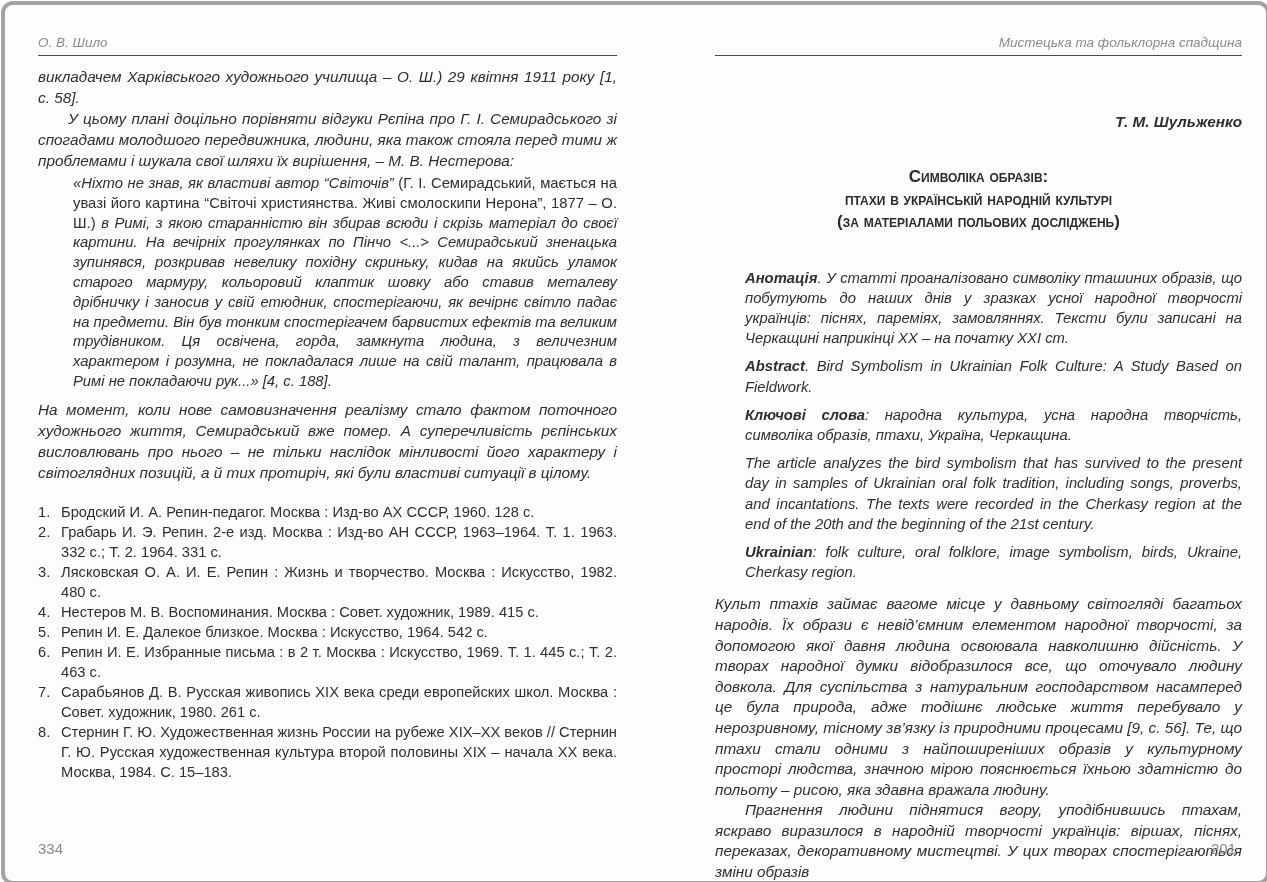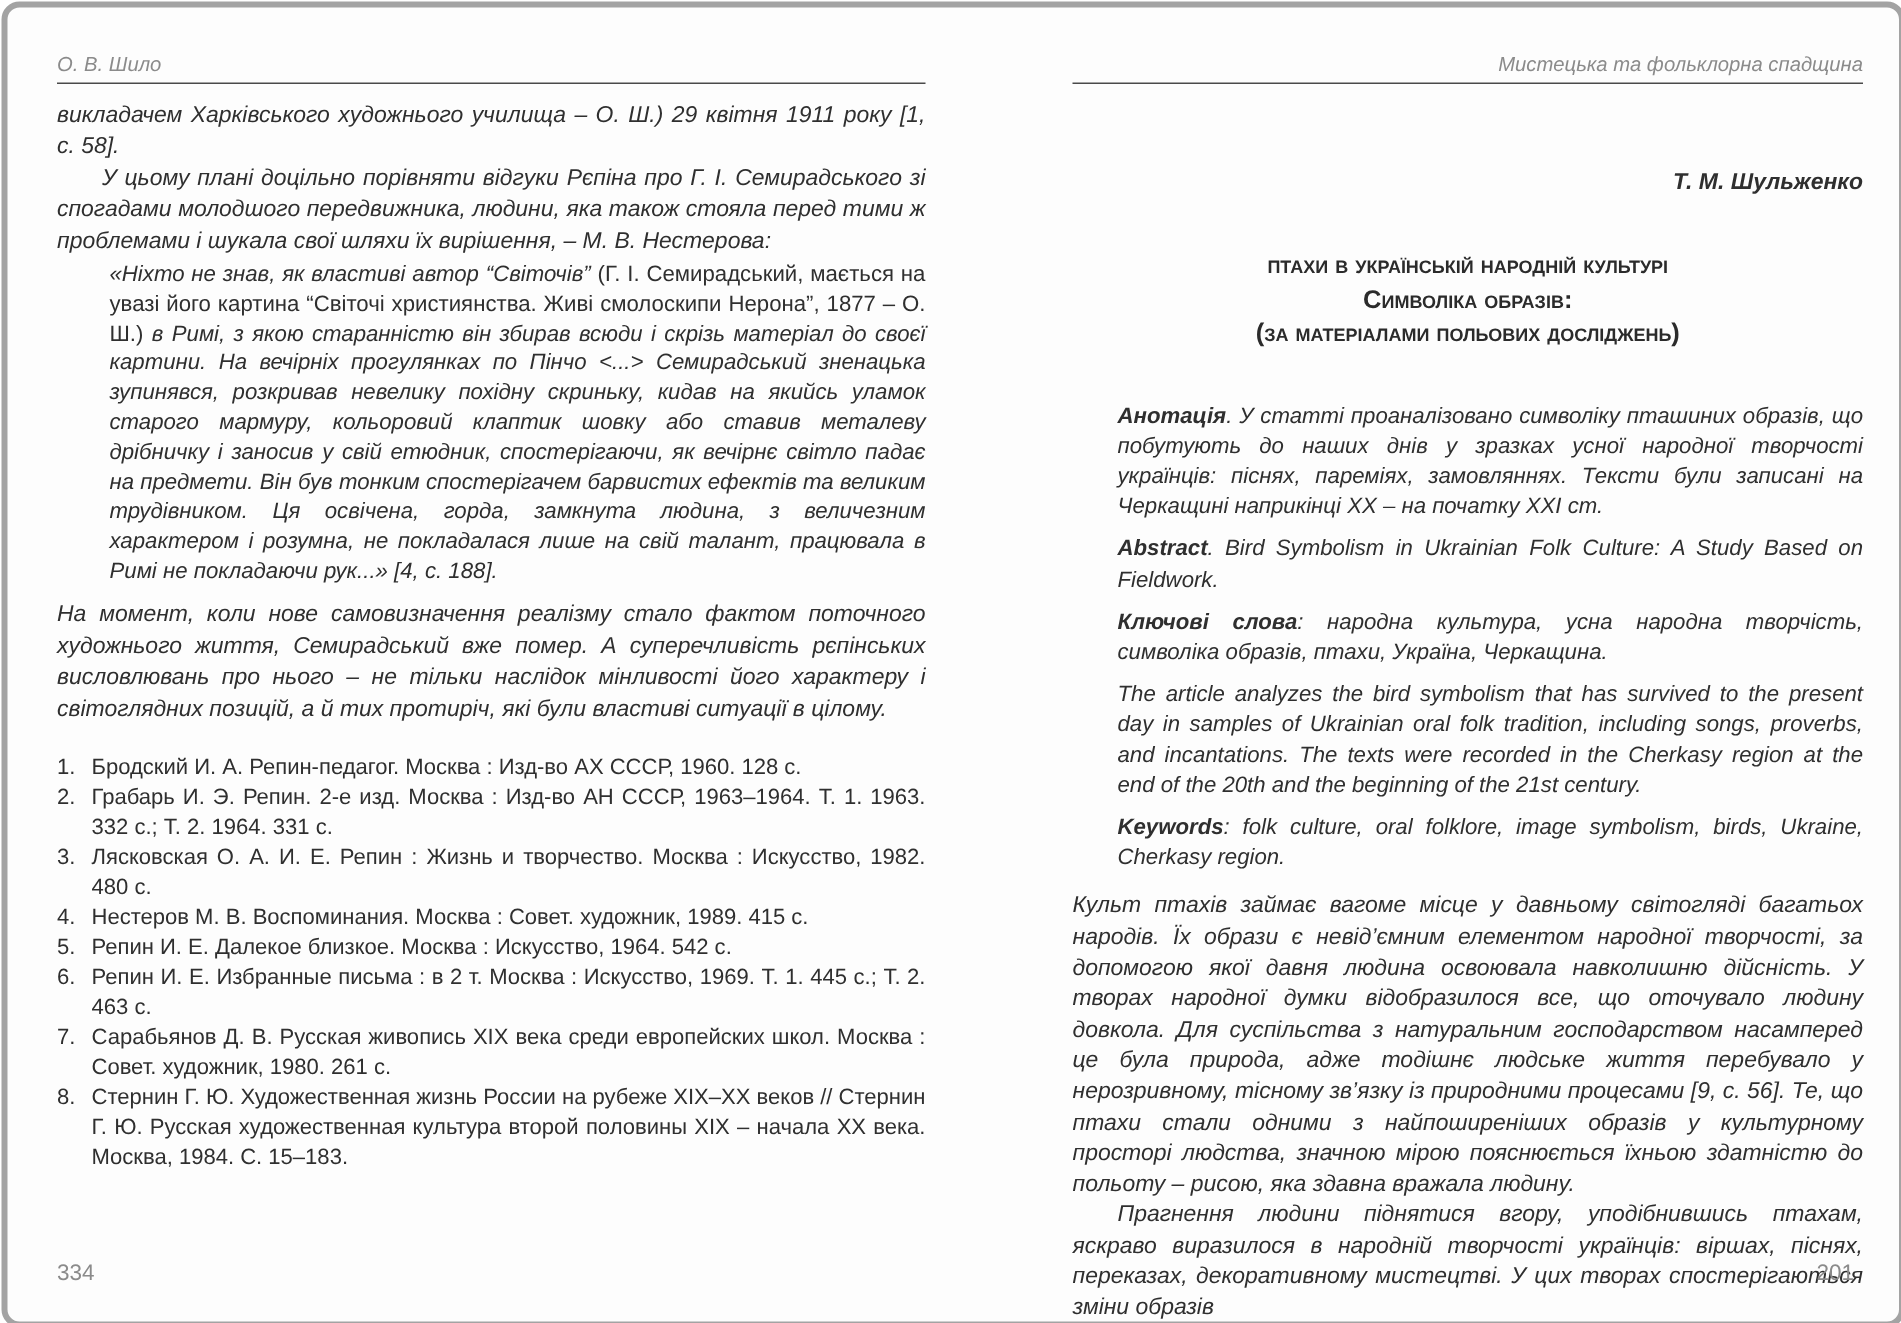--- a/index.html
+++ b/index.html
@@ -133,31 +133,31 @@
       </ol>
   </div>
 
   <div class="page page-right">
     <div class="runhead">Мистецька та фольклорна спадщина</div>
     <div class="runhead-rule"></div>
 
     <div class="author">Т. М. Шульженко</div>
 
     <h1 class="title">
+      <div>Символіка образів:</div>
       <div>птахи в українській народній культурі</div>
-      <div>Символіка образів:</div>
       <div>(за матеріалами польових досліджень)</div>
     </h1>
 
     <div class="annotation">
       <p><span class="label">Анотація</span><span>. У статті проаналізовано символіку пташиних образів, що побутують до наших днів у зразках усної народної творчості українців: піснях, пареміях, замовляннях. Тексти були записані на Черкащині наприкінці ХХ – на початку ХХІ ст.</span></p>
       <p><span class="label">Abstract</span><span>. Bird Symbolism in Ukrainian Folk Culture: A Study Based on Fieldwork.</span></p>
       <p><span class="label">Ключові слова</span><span>: народна культура, усна народна творчість, символіка образів, птахи, Україна, Черкащина.</span></p>
       <p>The article analyzes the bird symbolism that has survived to the present day in samples of Ukrainian oral folk tradition, including songs, proverbs, and incantations. The texts were recorded in the Cherkasy region at the end of the 20th and the beginning of the 21st century.</p>
-      <p><span class="label">Keywords</span><span>: folk culture, oral folklore, image symbolism, birds, Ukraine, Cherkasy region.</span></p>
+      <p><span class="label">Ukrainian</span><span>: folk culture, oral folklore, image symbolism, birds, Ukraine, Cherkasy region.</span></p>
     </div>
 
     <div class="rbody">
       <p class="body-p">Культ птахів займає вагоме місце у давньому світогляді багатьох народів. Їх образи є невід’ємним елементом народної творчості, за допомогою якої давня людина освоювала навколишню дійсність. У творах народної думки відобразилося все, що оточувало людину довкола. Для суспільства з натуральним господарством насамперед це була природа, адже тодішнє людське життя перебувало у нерозривному, тісному зв’язку із природними процесами [9, с. 56]. Те, що птахи стали одними з найпоширеніших образів у культурному просторі людства, значною мірою пояснюється їхньою здатністю до польоту – рисою, яка здавна вражала людину.</p>
       <p class="body-p indent">Прагнення людини піднятися вгору, уподібнившись птахам, яскраво виразилося в народній творчості українців: віршах, піснях, переказах, декоративному мистецтві. У цих творах спостерігаються зміни образів</p>
     </div>
   </div>
 
   <div class="pageno pageno-left">334</div>
   <div class="pageno pageno-right">201</div>

